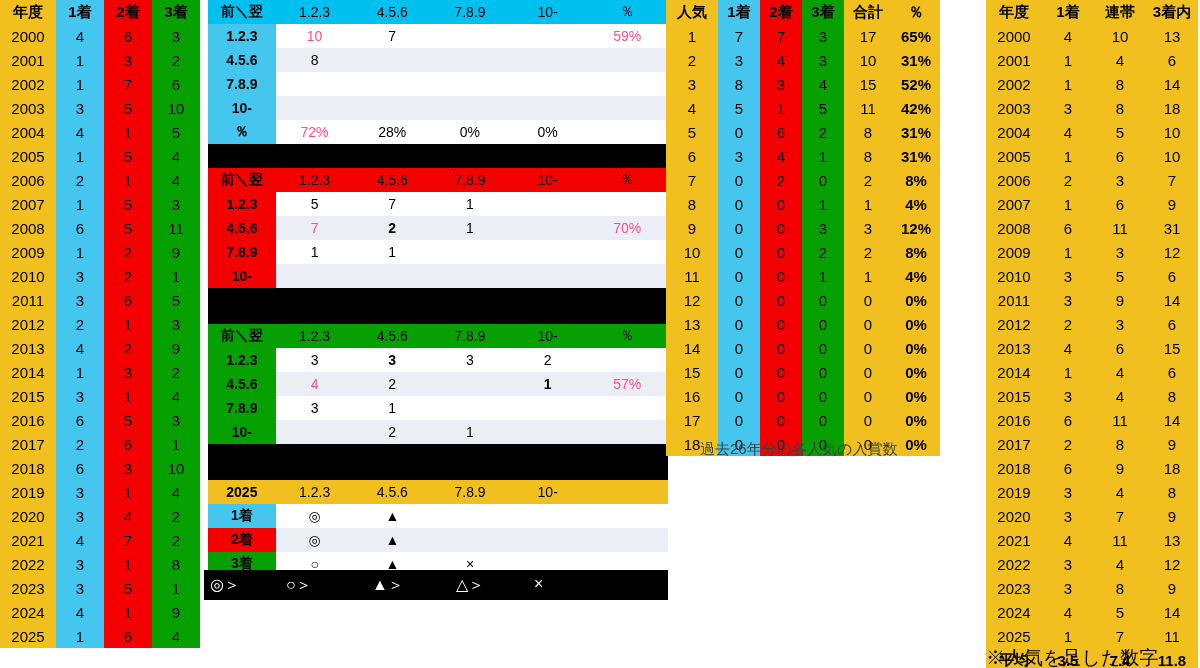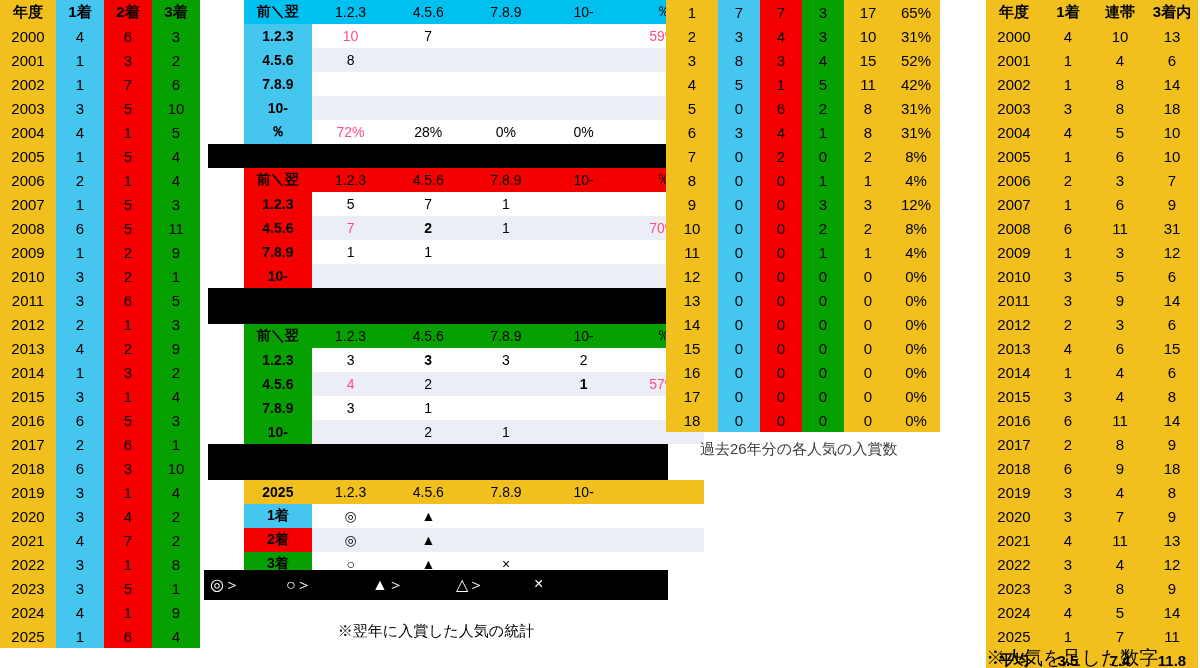--- a/index.html
+++ b/index.html
@@ -30,21 +30,21 @@
   #left-table td.c-3 { width: 48px; background: #06a000; }
   #left-table tr.hdr td { font-weight: bold; }
 
   
   .mid-block {
     position: absolute;
     left: 208px;
     width: 460px;
     font-size: 14px;
   }
-  .mid-block table { width: 460px; margin-left: 36px; }
+  .mid-block table { width: 460px; }
   .mid-block td {
     height: 24px; text-align: center; vertical-align: middle;
   }
   .mid-block td.lab { width: 68px; font-weight: bold; }
   .mid-block td.col { width: 78px; }
   .mid-block td.colpct { width: 82px; }
 
   .hdr-cyan td { background: #00c0f0; color: #000; }
   .hdr-red td { background: #f40000; color: #000; }
   .hdr-green td { background: #06a000; color: #000; }
@@ -86,21 +86,21 @@
     font-size: 15px;
   }
   #pop-table td {
     height: 24px; text-align: center; vertical-align: middle; color: #000;
   }
   #pop-table td.c-pop { width: 52px; background: #f2c01e; }
   #pop-table td.c-1 { width: 42px; background: #44c6ef; }
   #pop-table td.c-2 { width: 42px; background: #f40000; }
   #pop-table td.c-3 { width: 42px; background: #06a000; }
   #pop-table td.c-sum { width: 48px; background: #f2c01e; }
-  #pop-table td.c-pct { width: 48px; background: #f2c01e; }
+  #pop-table td.c-pct { width: 48px; background: #f2c01e; font-weight: bold; }
   #pop-table tr.hdr td { font-weight: bold; }
 
   #pop-caption {
     position: absolute; left: 700px; top: 440px;
     font-size: 15px; color: #404040;
   }
 
   
   #right-table {
     position: absolute; left: 986px; top: 0;
@@ -496,24 +496,31 @@
       </table>
     </div>
 
   <div id="legend-bar">
       <span style="left: 6px;">◎＞</span>
       <span style="left: 82px;">○＞</span>
       <span style="left: 168px;">▲＞</span>
       <span style="left: 252px;">△＞</span>
       <span style="left: 330px;">×</span>
     </div>
-  <div id="mid-caption">※翌年に入賞した人気の統計</div>
 
   <table id="pop-table">
     <tbody id="pop-body">
+        <tr class="hdr">
+          <td class="c-pop">人気</td>
+          <td class="c-1">1着</td>
+          <td class="c-2">2着</td>
+          <td class="c-3">3着</td>
+          <td class="c-sum">合計</td>
+          <td class="c-pct">％</td>
+        </tr>
         <tr>
           <td class="c-pop">1</td>
           <td class="c-1">7</td>
           <td class="c-2">7</td>
           <td class="c-3">3</td>
           <td class="c-sum">17</td>
           <td class="c-pct">65%</td>
         </tr>
         <tr>
           <td class="c-pop">2</td>

